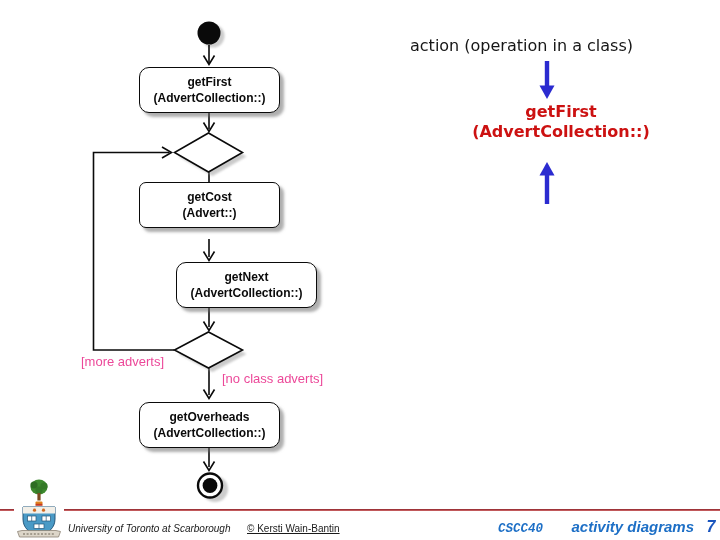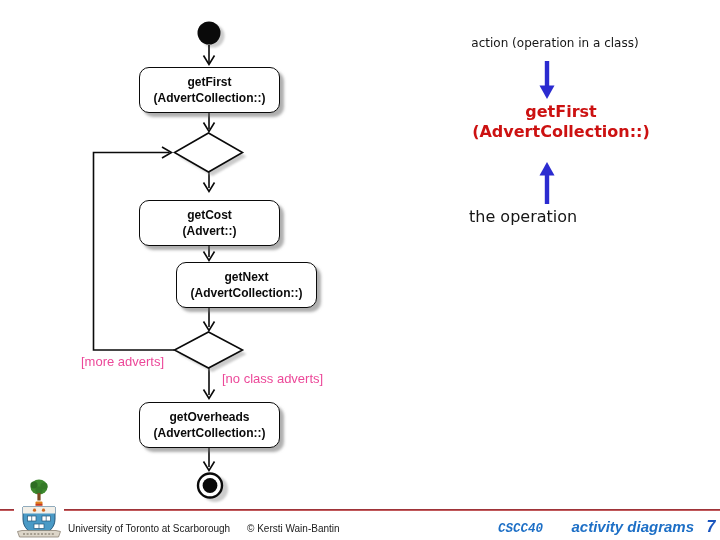--- a/index.html
+++ b/index.html
@@ -26,21 +26,21 @@
     z-index:2;
   }
   .guard {
     position:absolute; font-size:13px; color:#ec4899; white-space:nowrap; z-index:2;
   }
   .annot {
     position:absolute;
     font-family:"DejaVu Sans", sans-serif;
     color:#161616; white-space:nowrap; z-index:2;
   }
-  #action-label { left:410px; top:36px; width:290px; text-align:center; font-size:12px; }
+  #action-label { left:410px; top:36px; width:290px; font-size:16px; }
   #highlight-block {
     left:432px; top:102px; width:258px; text-align:center;
     font-weight:bold; font-size:16px; line-height:20px;
     color:#cc1111;
   }
   #class-label { left:469px; top:206px; font-size:16px; line-height:22px; }
   #footer-line {
     position:absolute; left:0; top:509px; width:720px; height:2px;
     background:#9e3439;
     border-bottom:1px solid rgba(222,120,120,0.55);
@@ -48,22 +48,22 @@
   }
   #logo-box {
     position:absolute; left:14px; top:477px; width:50px; height:63px;
     background:#ffffff;
     display:flex; align-items:center; justify-content:center;
     z-index:3;
   }
   .footer-text {
     position:absolute; top:523px; font-size:10px; color:#1a1a1a; white-space:nowrap; z-index:2;
   }
-  #footer-institution { left:68px; }
-  #footer-copyright { left:247px; }
+  #footer-institution { left:68px;font-style:italic; }
+  #footer-copyright { left:247px;text-decoration:underline; }
   #footer-course {
     position:absolute; left:498px; top:518px; width:202px; text-align:right;
     font-style:italic; font-weight:bold; color:#1d6fc6; white-space:nowrap; z-index:2;
   }
   #footer-course .course-code { font-size:12.5px;font-family:Liberation Mono, monospace; }
   #footer-course .course-topic { font-size:15px; margin-left:24px; }
   #footer-course .page-number { font-size:16px; margin-left:8px; color:#1a55be; }
 </style>
 </head>
 <body>
@@ -129,21 +129,21 @@
   <g fill="#2b2bd0">
     <polygon points="539.5,175.5 554.5,175.5 547,162"></polygon>
     <rect x="544.8" y="174.5" width="4.4" height="29.5"></rect>
   </g>
 </svg>
 
 <div class="action-box" style="top:67px;">
   <div>getFirst</div>
   <div>(AdvertCollection::)</div>
 </div>
-<div class="action-box" style="top:200px;">
+<div class="action-box" style="top:182px;border-radius:7px;">
   <div>getCost</div>
   <div>(Advert::)</div>
 </div>
 <div class="action-box" style="top:262px;margin-left:37px;">
   <div>getNext</div>
   <div>(AdvertCollection::)</div>
 </div>
 <div class="action-box" style="top:402px;">
   <div>getOverheads</div>
   <div>(AdvertCollection::)</div>
@@ -153,21 +153,20 @@
 <div class="guard" style="left:222px; top:371px;">[no class adverts]</div>
 
 <div class="annot" id="action-label">action (operation in a class)</div>
 
 <div class="annot" id="highlight-block">
   <div>getFirst</div>
   <div>(AdvertCollection::)</div>
 </div>
 
 <div class="annot" id="class-label">
-  <div>the operation</div>
 </div>
 
 <div id="footer-line"></div>
 
 <div id="logo-box">
   <svg width="46" height="62" viewBox="0 0 46 62" xmlns="http://www.w3.org/2000/svg">
 
     <ellipse cx="23" cy="9" rx="8.5" ry="7.5" fill="#3e8a2f"></ellipse>
     <circle cx="18" cy="7" r="3.6" fill="#2f6d24"></circle>
     <circle cx="28" cy="8" r="3.6" fill="#357a28"></circle>

